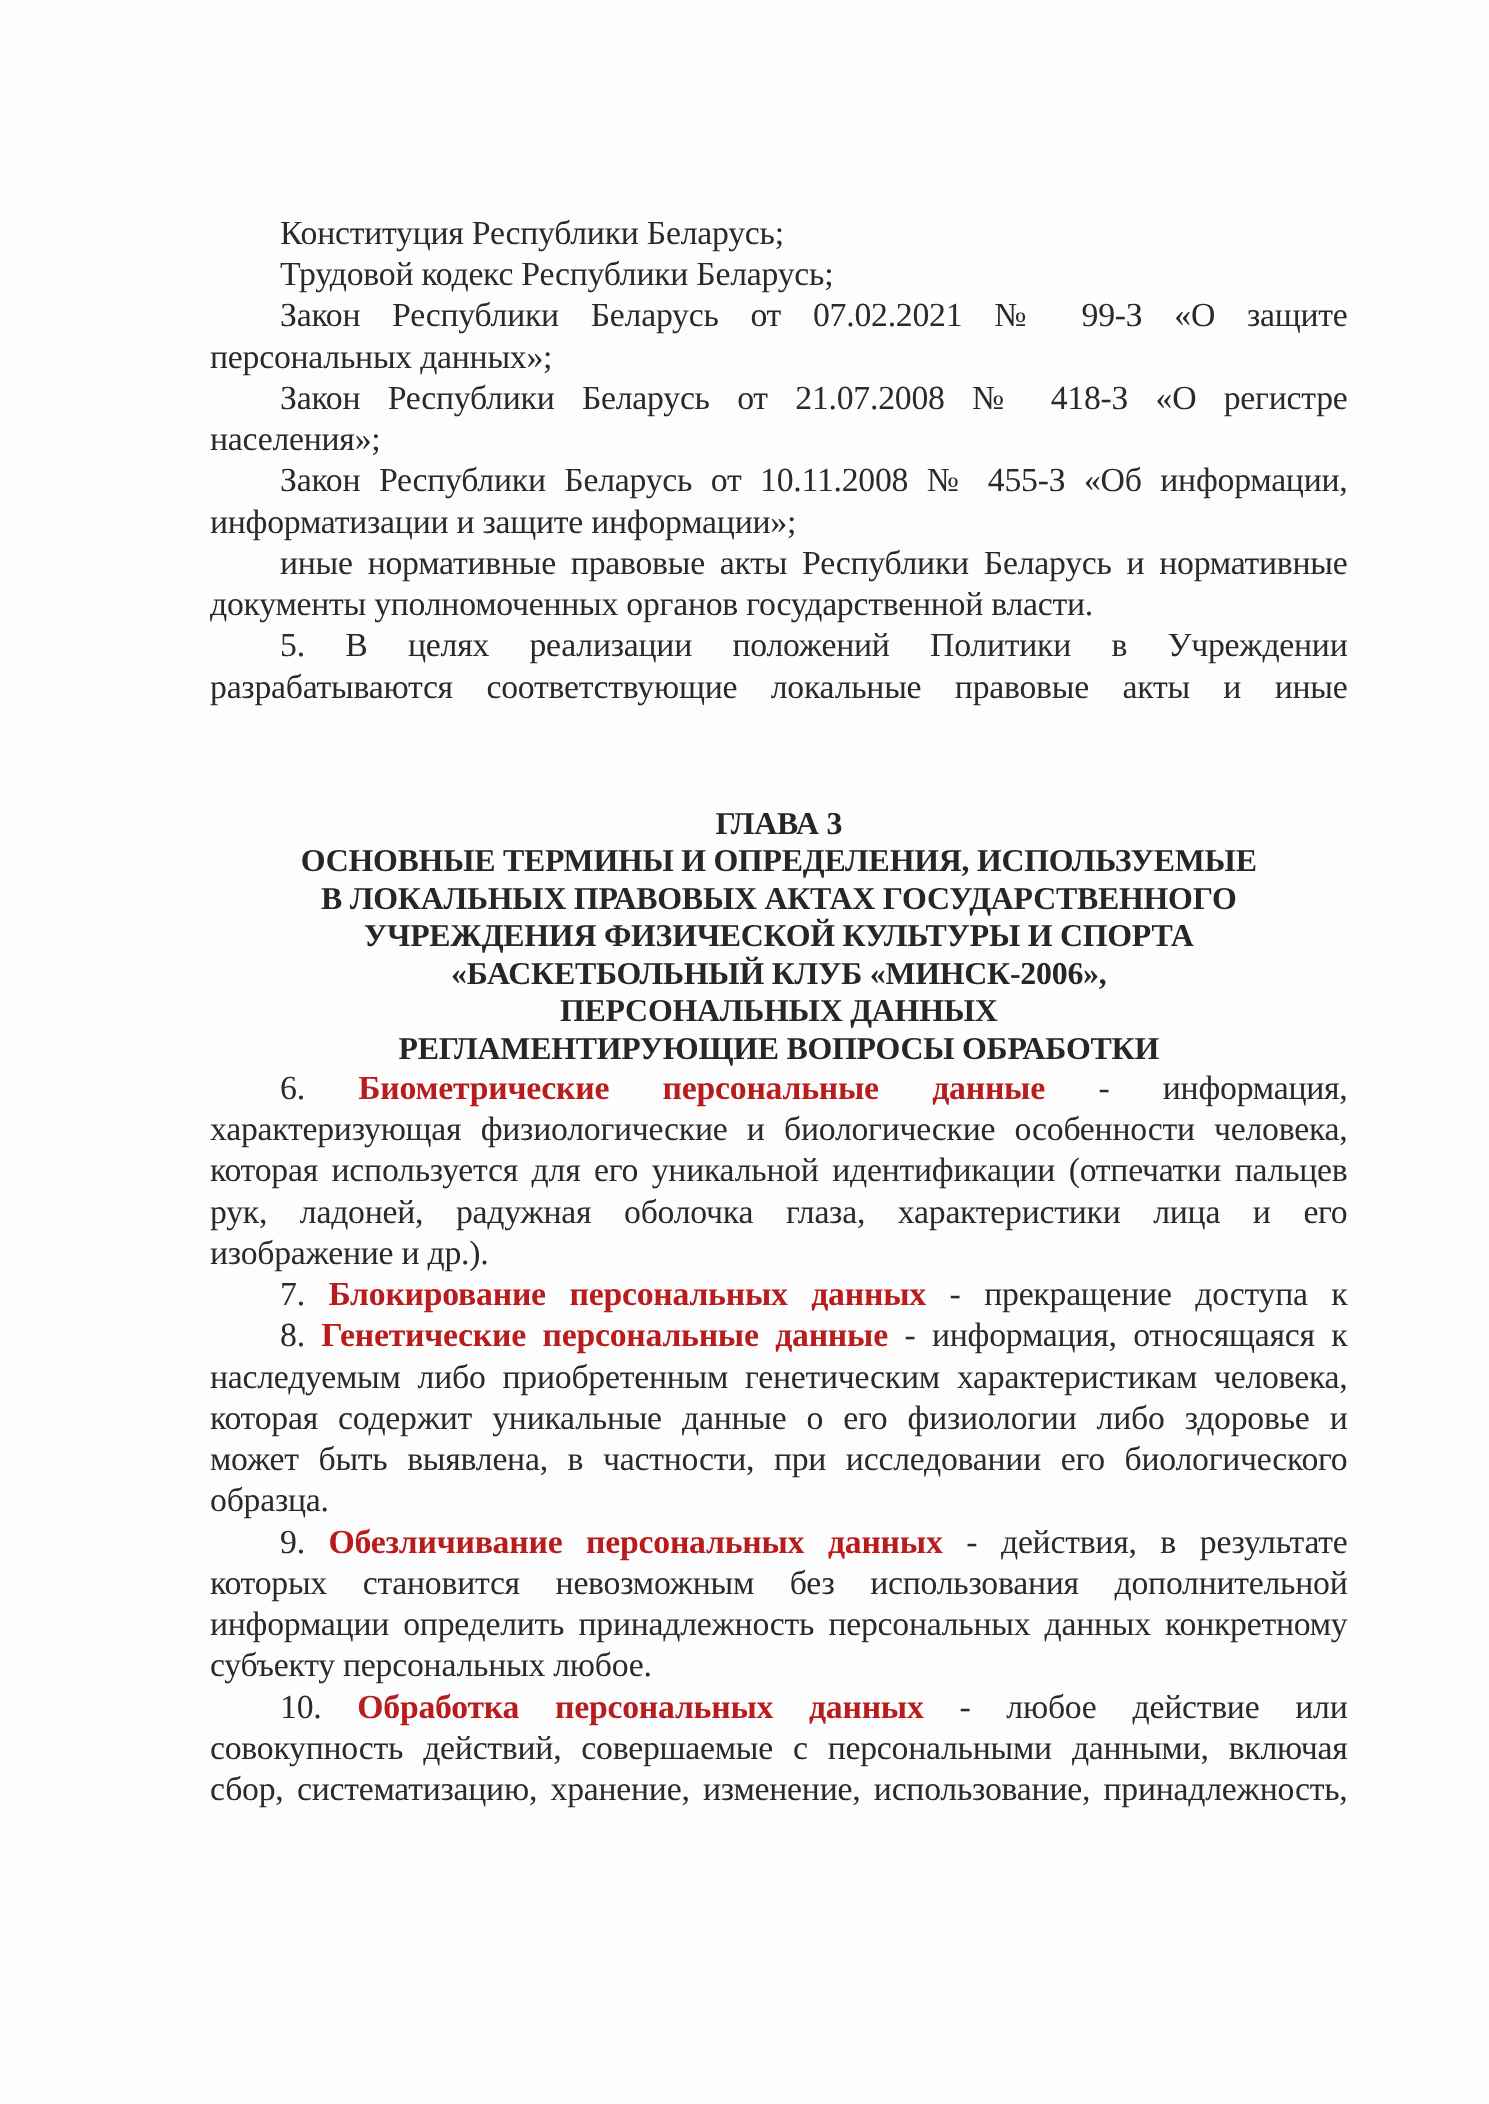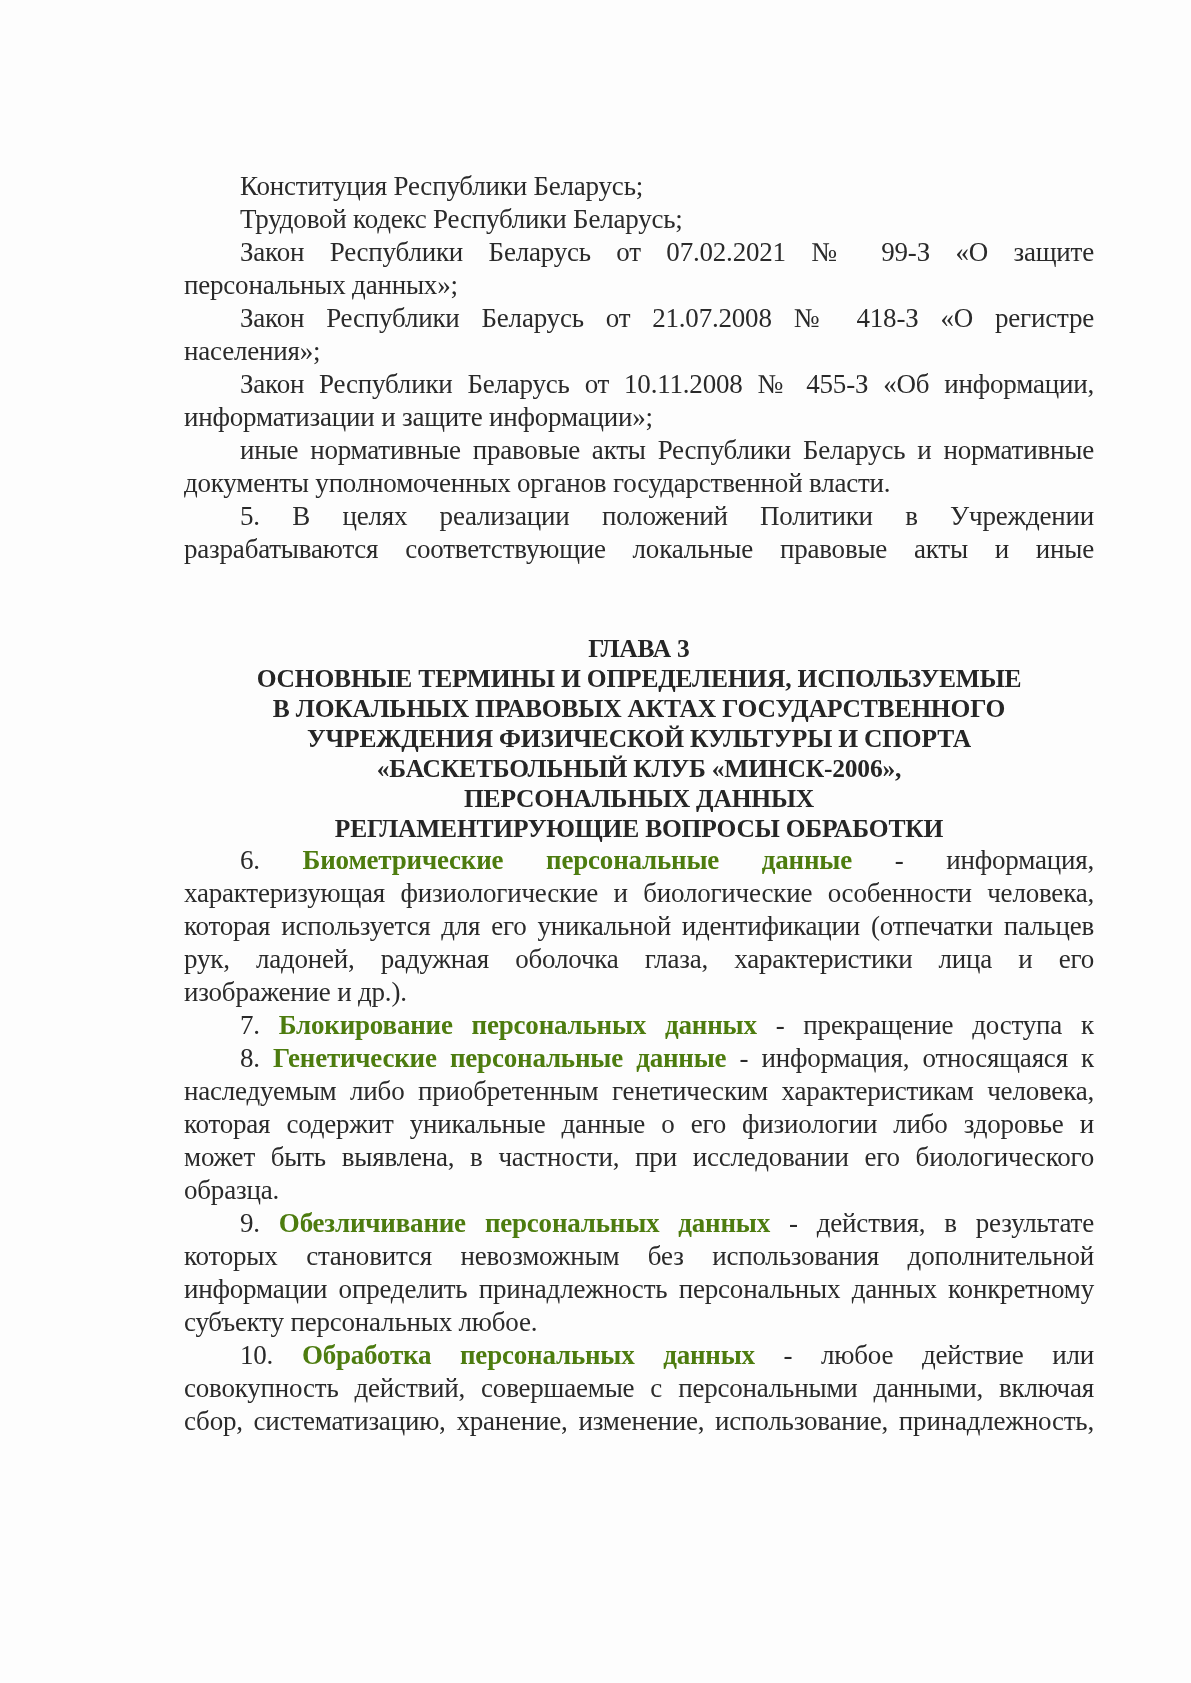--- a/index.html
+++ b/index.html
@@ -6,45 +6,45 @@
   body {
     width: 1191px; height: 1683px;
     background: #fdfdfd;
     position: relative;
     overflow: hidden;
     font-family: "Liberation Serif", "DejaVu Serif", serif;
     color: #2a2a2a;
   }
   .page {
     position: absolute;
-    left: 184px; top: 170px;
+    left: 168px; top: 170px;
     width: 910px;
     font-size: 27px;
     letter-spacing: -0.2px;
   }
   .line {
     height: 33px;
     line-height: 33px;
     white-space: nowrap;
     text-align: justify;
     text-align-last: justify;
   }
   .line.ind { padding-left: 56px; }
   .line.short { text-align-last: left; }
   .gap-lg { height: 66px; }
   .heading {
-    margin-top: 2px;
+    margin-top: 12px;
     text-align: center;
     font-weight: bold;
     font-size: 25.5px;
     line-height: 30px;
     color: #262626;
   }
   .heading .hline { height: 30px; white-space: nowrap; }
-  b { font-weight: bold; color: #4d7c0f; }
+  b { font-weight: bold; color: #b91c1c; }
 </style>
 </head>
 <body>
 
 <div class="page">
 
   <div id="intro">
       <div class="line ind short">Конституция Республики Беларусь;</div>
       <div class="line ind short">Трудовой кодекс Республики Беларусь;</div>
       <div class="line ind">Закон Республики Беларусь от 07.02.2021 № 99-З «О защите</div>

